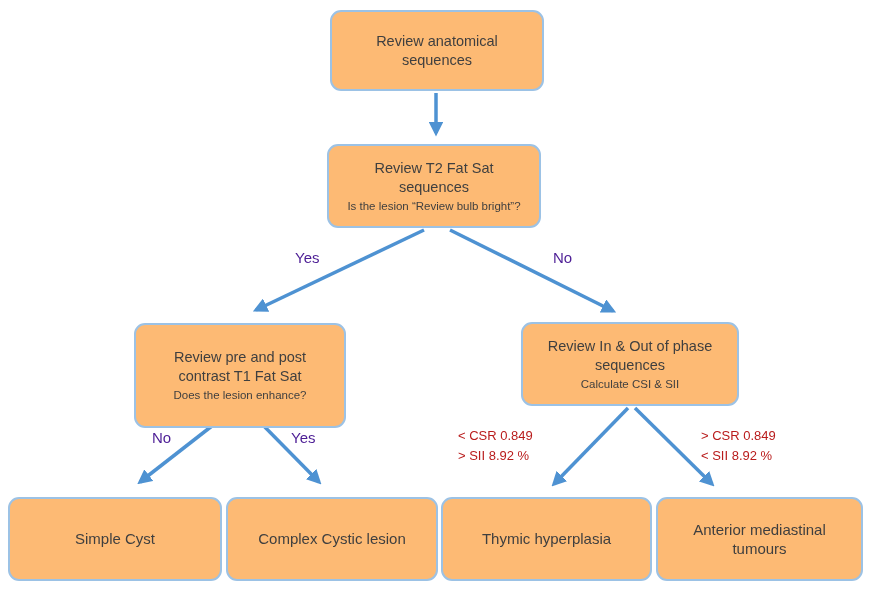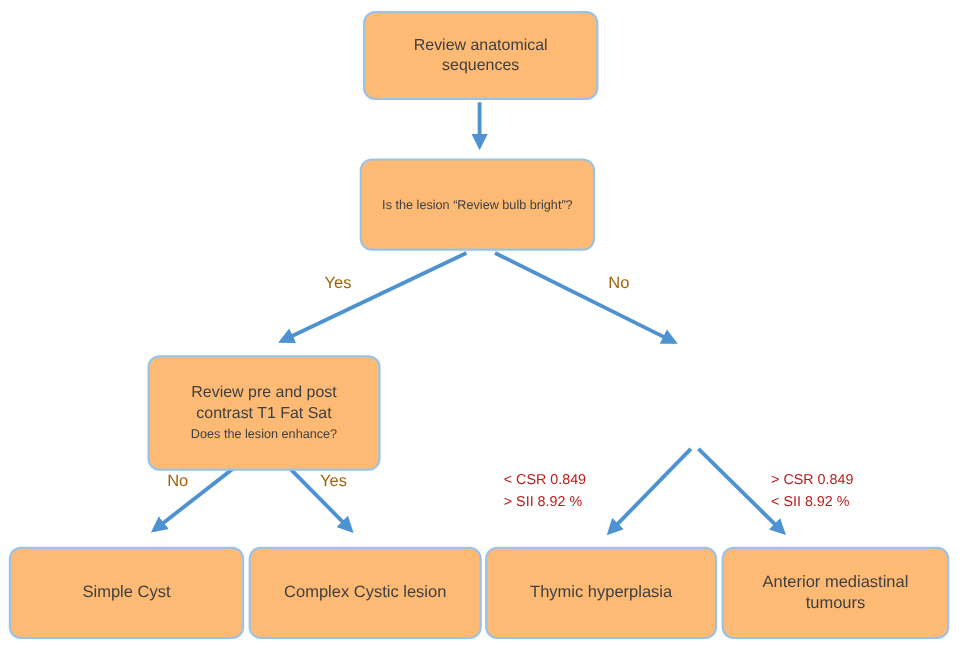--- a/index.html
+++ b/index.html
@@ -35,21 +35,21 @@
   #box-t1        { left:134px; top:323px; width:212px; height:105px; }
   #box-inout     { left:521px; top:322px; width:218px; height:84px; }
   #box-simple    { left:8px;   top:497px; width:214px; height:84px; }
   #box-complex   { left:226px; top:497px; width:212px; height:84px; }
   #box-thymic    { left:441px; top:497px; width:211px; height:84px; }
   #box-anterior  { left:656px; top:497px; width:207px; height:84px; }
 
   .edge-label {
     position:absolute;
     font-size:15px;
-    color:#a16207;
+    color:#4c1d95;
     white-space:nowrap;
   }
   #label-yes1 { left:295px; top:249px; }
   #label-no1  { left:553px; top:249px; }
   #label-no2  { left:152px; top:429px; }
   #label-yes2 { left:291px; top:429px; }
 
   .threshold {
     position:absolute;
     font-size:13px;
@@ -79,28 +79,33 @@
     <line x1="246" y1="408" x2="319" y2="482" stroke-width="3.5" marker-end="url(#ah)" stroke="#4e92d2"></line>
     <line x1="628" y1="408" x2="554" y2="484" stroke-width="3.5" marker-end="url(#ah)" stroke="#4e92d2"></line>
     <line x1="635" y1="408" x2="712" y2="484" stroke-width="3.5" marker-end="url(#ah)" stroke="#4e92d2"></line>
   </svg>
 
   <div class="box" id="box-anatomical">
     <div class="main">Review anatomical sequences</div>
   </div>
 
   <div class="box" id="box-t2">
+    <div class="main">Review T2 Fat Sat sequences</div>
     <div class="sub">Is the lesion “Review bulb bright”?</div>
   </div>
 
   <div class="box" id="box-t1">
     <div class="main">Review pre and post contrast T1 Fat Sat</div>
     <div class="sub">Does the lesion enhance?</div>
   </div>
 
+  <div class="box" id="box-inout">
+    <div class="main">Review In &amp; Out of phase sequences</div>
+    <div class="sub">Calculate CSI &amp; SII</div>
+  </div>
 
   <div class="box terminal" id="box-simple">
     <div class="main">Simple Cyst</div>
   </div>
 
   <div class="box terminal" id="box-complex">
     <div class="main">Complex Cystic lesion</div>
   </div>
 
   <div class="box terminal" id="box-thymic">

